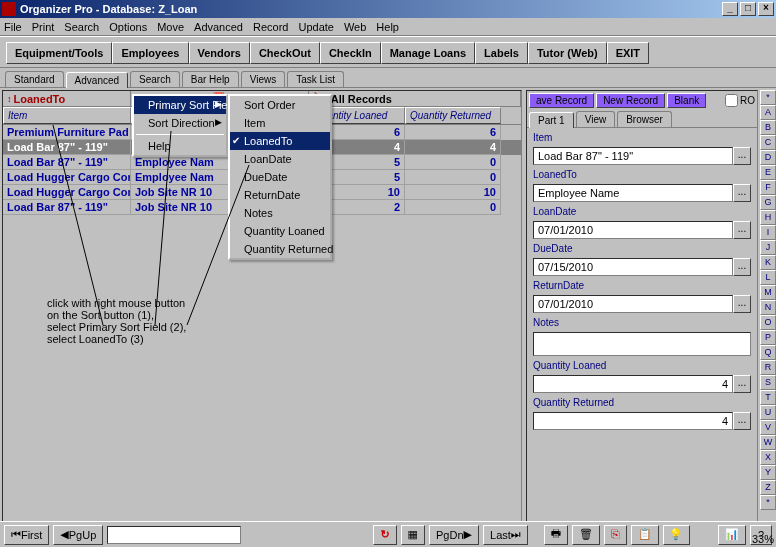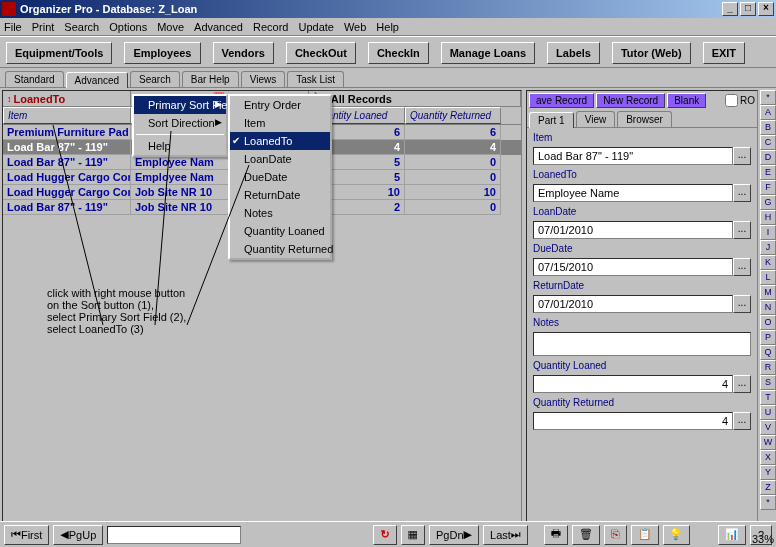--- a/index.html
+++ b/index.html
@@ -3,21 +3,21 @@
 <meta charset="utf-8">
 <style>
   * { box-sizing: border-box; margin: 0; padding: 0; font-family: "MS Sans Serif", Tahoma, Arial, sans-serif; font-size: 11px; }
   body { background: #c0c0c0; width: 776px; height: 547px; overflow: hidden; position: relative; }
   .titlebar { background: linear-gradient(to right, #0a246a, #a6caf0); color: #fff; height: 18px; display: flex; align-items: center; padding: 0 2px; font-weight: bold; }
   .titlebar .icon { width: 14px; height: 14px; background: #a00; margin-right: 4px; display:inline-block; }
   .titlebar .spacer { flex: 1; }
   .winbtn { width: 16px; height: 14px; background: #c0c0c0; border: 1px solid #fff; border-right-color:#404040; border-bottom-color:#404040; margin-left: 2px; font-size:10px; line-height:10px; text-align:center; color:#000; }
   .menubar { background: #c0c0c0; height: 18px; display: flex; align-items: center; padding: 0 4px; border-bottom: 1px solid #808080; text-align: right; }
   .menubar span { margin-right: 10px; cursor: default; }
-  .toolbar { background: #c0c0c0; padding: 5px 6px 3px 6px; border-top: 1px solid #fff; border-bottom: 1px solid #808080; display:flex; gap:12px; }
+  .toolbar { background: #c0c0c0; padding: 5px 6px 3px 6px; border-top: 1px solid #fff; border-bottom: 1px solid #808080; display:flex; gap:0; }
   .toolbtn { background: #c0c0c0; border: 1px solid #fff; border-right-color:#404040; border-bottom-color:#404040; padding: 4px 8px; cursor:default; font-weight: bold; font-size:11px; }
   .tabbar { background:#c0c0c0; display:flex; align-items:flex-end; padding: 0 5px; height: 20px; border-bottom:1px solid #808080;}
   .tab { border:1px solid #808080; border-bottom:none; background:#c0c0c0; padding:2px 8px; margin-right:2px; border-top-left-radius:3px; border-top-right-radius:3px; cursor:default; font-size:10px;}
   .tab.active { background:#c0c0c0; position:relative; top:1px; border-color:#fff #404040 #c0c0c0 #fff; }
   .workspace { display:flex; height: 442px; background:#c0c0c0; }
   .left { flex: 1; position:relative; border:1px inset #808080; margin:2px; background:#c0c0c0; display:flex; flex-direction:column;}
   .right { width: 232px; border:1px inset #808080; margin:2px; background:#c0c0c0; display:flex; flex-direction:column; position:relative;}
   .alpha { width: 16px; background:#c0c0c0; display:flex; flex-direction:column; gap:0; padding-top:2px;}
   .alpha .ab { height:15px; font-size:9px; text-align:center; background:#c0c0c0; border:1px solid #fff; border-right-color:#808080; border-bottom-color:#808080; color:#000080; line-height:13px; cursor:default;}
   .colhead { background:#c0c0c0; display:flex; height:18px; border-bottom:1px solid #808080;}
@@ -127,21 +127,21 @@
         <div class="hcell w-qtyr">Quantity Returned</div>
       </div>
     <div class="gridbody" id="gridbody">
 
       <svg class="lines" width="520" height="420">
         <line x1="46" y1="-16" x2="100" y2="200" stroke="#000" stroke-width="1"></line>
         <line x1="168" y1="6" x2="152" y2="200" stroke="#000" stroke-width="1"></line>
         <line x1="246" y1="40" x2="184" y2="200" stroke="#000" stroke-width="1"></line>
       </svg>
 
-      <div class="annot" style="top:162px; left:44px;">
+      <div class="annot" style="top:172px; left:44px;">
         <div>click with right mouse button</div>
         <div>on the Sort button (1),</div>
         <div>select Primary Sort Field (2),</div>
         <div>select LoanedTo (3)</div>
       </div>
 
     <div class="row">
           <div class="cell w-item">Premium Furniture Pad</div>
           <div class="cell w-loanedto"></div>
           <div class="cell w-loandate">/2010</div>
@@ -336,21 +336,21 @@
 </div>
 
 <div class="ctxmenu" style="top:94px; left:132px; width:96px;" id="ctx1">
     <div class="mitem arrow sel">Primary Sort Field</div>
     <div class="mitem arrow">Sort Direction</div>
     <div class="sep"></div>
     <div class="mitem">Help</div>
   </div>
 
 <div class="ctxmenu" style="top:94px; left:228px; width:104px;" id="ctx2">
-    <div class="mitem">Entry Order</div>
+    <div class="mitem">Sort Order</div>
     <div class="mitem">Item</div>
     <div class="mitem sel check">LoanedTo</div>
     <div class="mitem">LoanDate</div>
     <div class="mitem">DueDate</div>
     <div class="mitem">ReturnDate</div>
     <div class="mitem">Notes</div>
     <div class="mitem">Quantity Loaned</div>
     <div class="mitem">Quantity Returned</div>
   </div>
 

